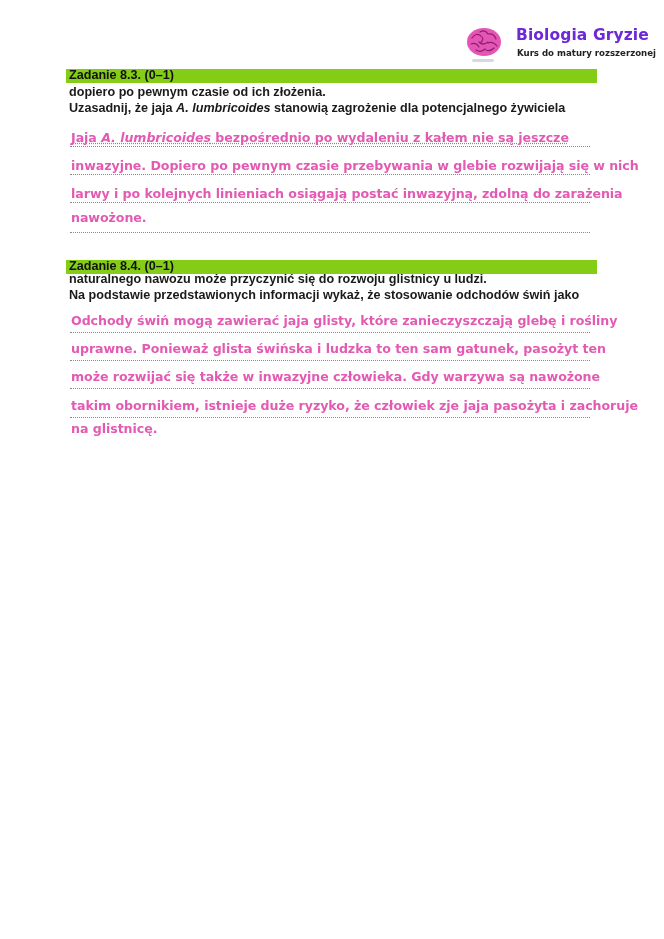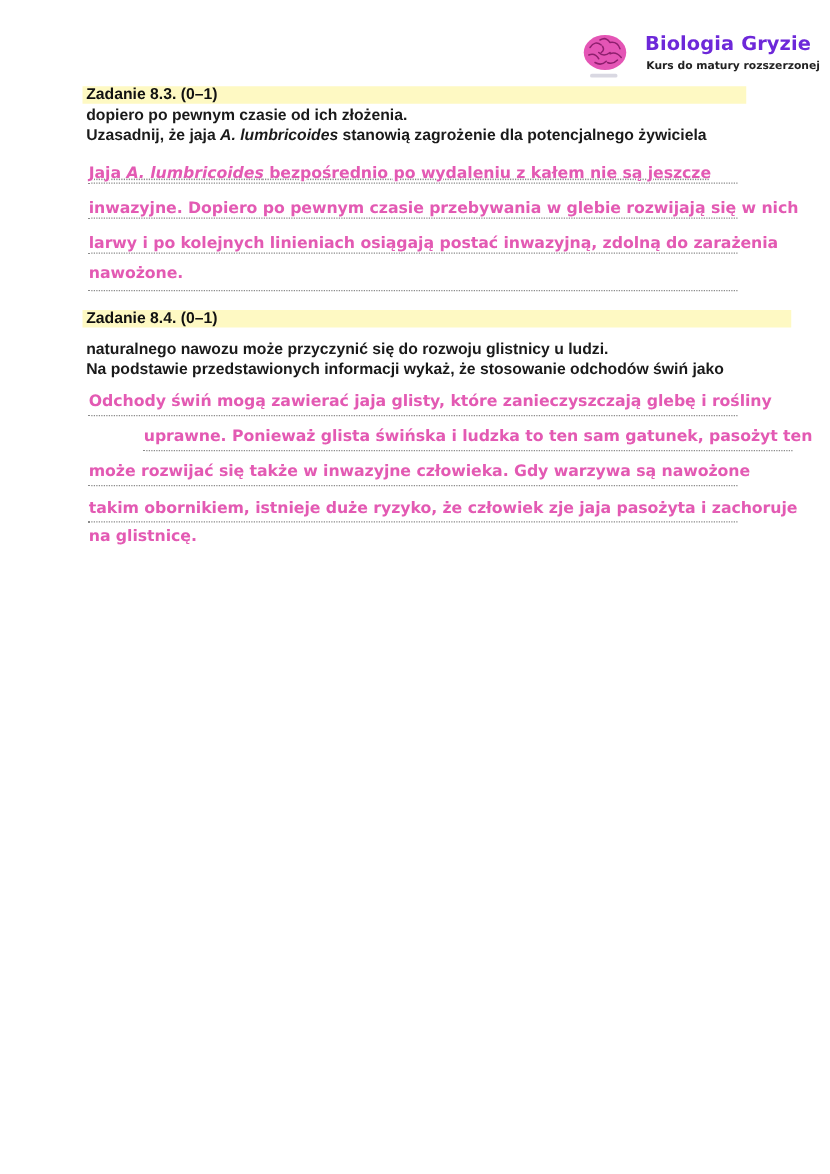--- a/index.html
+++ b/index.html
@@ -6,21 +6,21 @@
     body {
       width: 664px; height: 939px; background: #ffffff; position: relative; overflow: hidden;
       font-family: "Liberation Sans", sans-serif;
     }
     .brand { position: absolute; left: 466px; top: 24px; height: 40px; width: 190px; }
     .brain { position: absolute; left: 0; top: 2px; width: 36px; height: 32px; }
     .brain-shadow { position: absolute; left: 6px; top: 35px; width: 22px; height: 3px; background: #c9c7d6; border-radius: 2px; opacity: 0.7; }
     .brand-title { position: absolute; left: 50px; top: 2px; font-family: "DejaVu Sans", sans-serif; font-weight: bold; font-size: 15.5px; color: #6d28d9; letter-spacing: 0.1px; white-space: nowrap; }
     .brand-sub { position: absolute; left: 51px; top: 24px; font-family: "DejaVu Sans", sans-serif; font-weight: bold; font-size: 8.6px; color: #222; white-space: nowrap; }
 
-    .task-header { position: absolute; left: 66px; width: 531px; height: 14px; background: #fef9c3; }
+    .task-header { position: absolute; left: 66px; width: 531px; height: 14px; background: #84cc16; }
     .task-title { position: absolute; left: 3px; top: -1px; font-weight: bold; font-size: 12.6px; color: #111; white-space: nowrap; }
     .question { position: absolute; left: 69px; font-weight: bold; font-size: 12.6px; color: #1a1a1a; line-height: 16px; white-space: nowrap; }
 
     .answer-line { position: absolute; left: 70px; width: 520px; height: 26px; border-bottom: 1.5px dotted #8a8a8a; }
     .answer-text { position: absolute; left: 1px; bottom: 1px; font-family: "DejaVu Sans", sans-serif; font-weight: bold; font-size: 12.6px; color: #e35ab3; white-space: nowrap; letter-spacing: -0.05px; }
     .answer-text i { font-style: italic; }
     .ul { text-decoration: underline; text-decoration-style: dotted; text-decoration-color: #8a8a8a; }
   </style>
 </head>
 <body>
@@ -49,32 +49,32 @@
 <div class="answer-line" style="top:148px;">
   <span class="answer-text">inwazyjne. Dopiero po pewnym czasie przebywania w glebie rozwijają się w nich</span>
 </div>
 <div class="answer-line" style="top:176px;">
   <span class="answer-text">larwy i po kolejnych linieniach osiągają postać inwazyjną, zdolną do zarażenia</span>
 </div>
 <div class="answer-line" style="top:206px;">
   <span class="answer-text" style="bottom:7px;">nawożone.</span>
 </div>
 
-<div class="task-header" style="top:248px;padding-left:36px;">
+<div class="task-header" style="top:260px;">
   <span class="task-title">Zadanie 8.4. (0–1)</span>
 </div>
 <div class="question" style="top:271px;">
   <div>naturalnego nawozu może przyczynić się do rozwoju glistnicy u ludzi.</div>
   <div>Na podstawie przedstawionych informacji wykaż, że stosowanie odchodów świń jako</div>
 </div>
 
 <div class="answer-line" style="top:306px;">
   <span class="answer-text" style="bottom:4px;">Odchody świń mogą zawierać jaja glisty, które zanieczyszczają glebę i rośliny</span>
 </div>
-<div class="answer-line" style="top:334px;margin-left:44px;">
+<div class="answer-line" style="top:334px;">
   <span class="answer-text" style="bottom:4px;">uprawne. Ponieważ glista świńska i ludzka to ten sam gatunek, pasożyt ten</span>
 </div>
 <div class="answer-line" style="top:362px;">
   <span class="answer-text" style="bottom:4px;">może rozwijać się także w inwazyjne człowieka. Gdy warzywa są nawożone</span>
 </div>
 <div class="answer-line" style="top:391px;">
   <span class="answer-text" style="bottom:4px;">takim obornikiem, istnieje duże ryzyko, że człowiek zje jaja pasożyta i zachoruje</span>
 </div>
 <div style="position:absolute;left:71px;top:421px;" class="answer-text">na glistnicę.</div>
 

